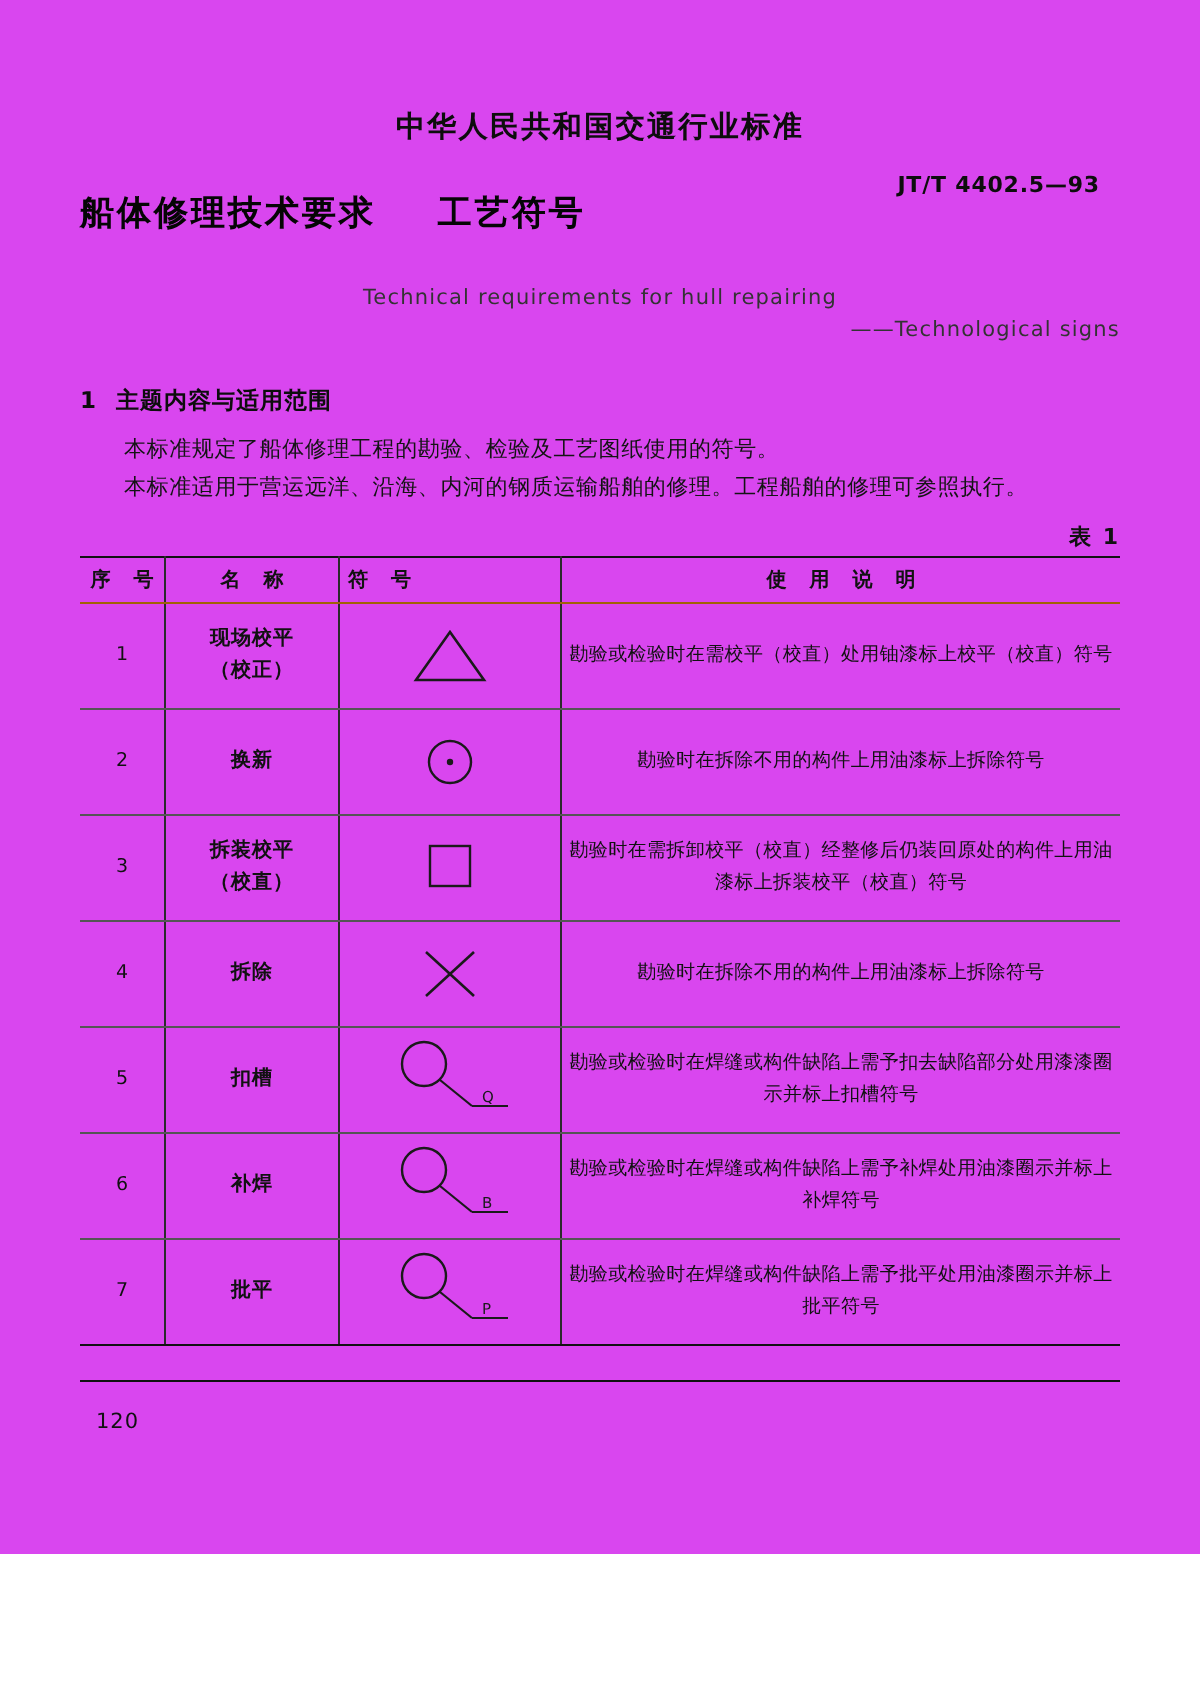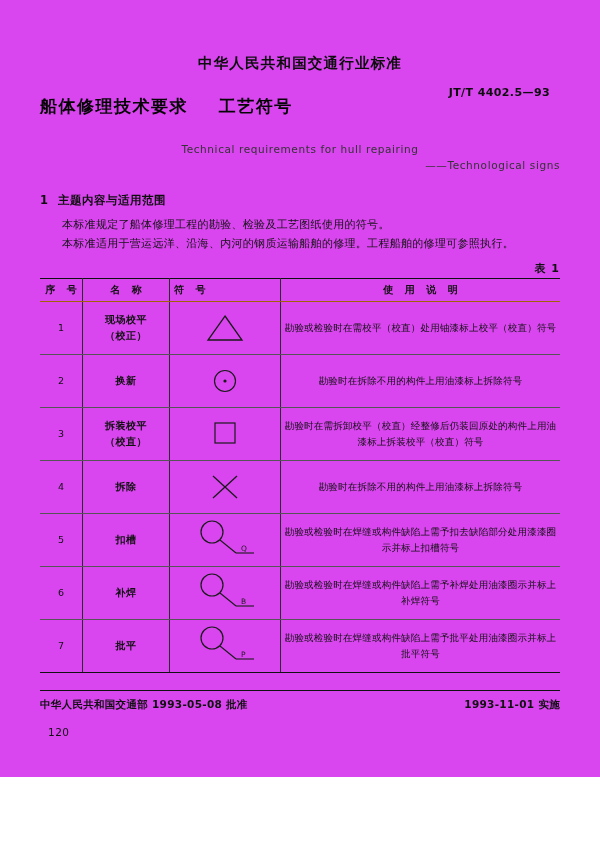--- a/index.html
+++ b/index.html
@@ -334,20 +334,16 @@
               <text x="49" y="32" font-family="DejaVu Sans, sans-serif" font-size="7.5" fill="#1a1a1a">P</text>
             </svg>
           </td>
           <td class="c-desc desc-cell">勘验或检验时在焊缝或构件缺陷上需予批平处用油漆圈示并标上批平符号</td>
         </tr>
 
       </tbody>
     </table>
 
     <div class="footer-rule"></div>
-    <div class="footer-line">
-      <span>中华人民共和国交通部 1993-05-08 批准</span>
-      <span>1993-11-01 实施</span>
-    </div>
     <div class="page-no">120</div>
 
   </div>
 </div>
 
 </body></html>

